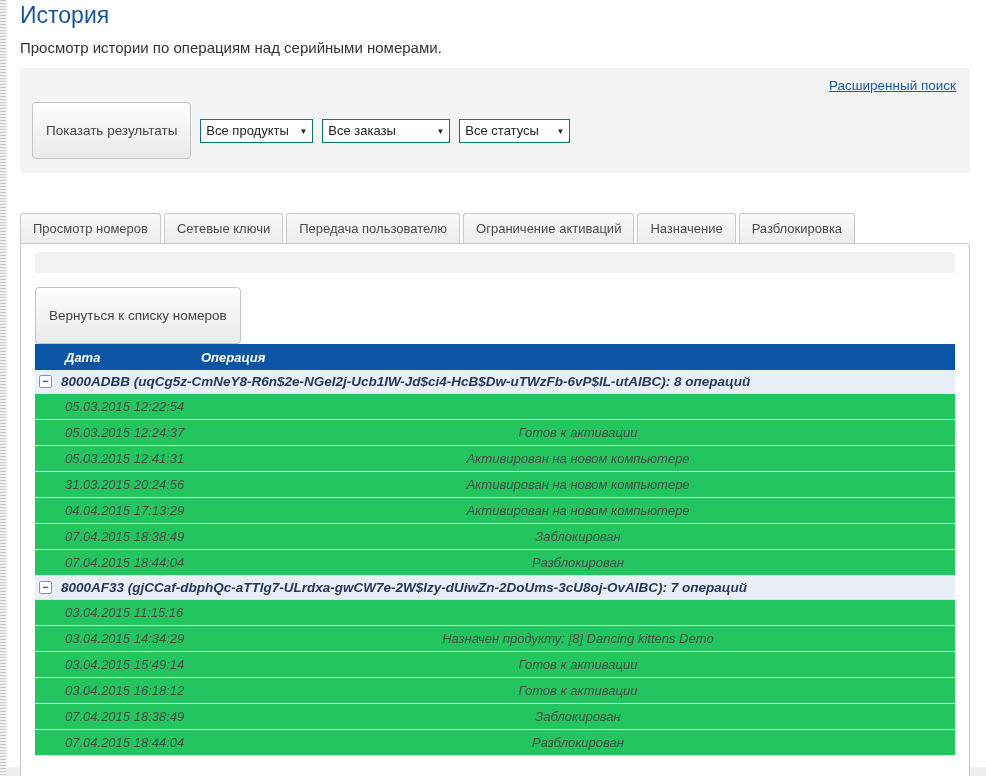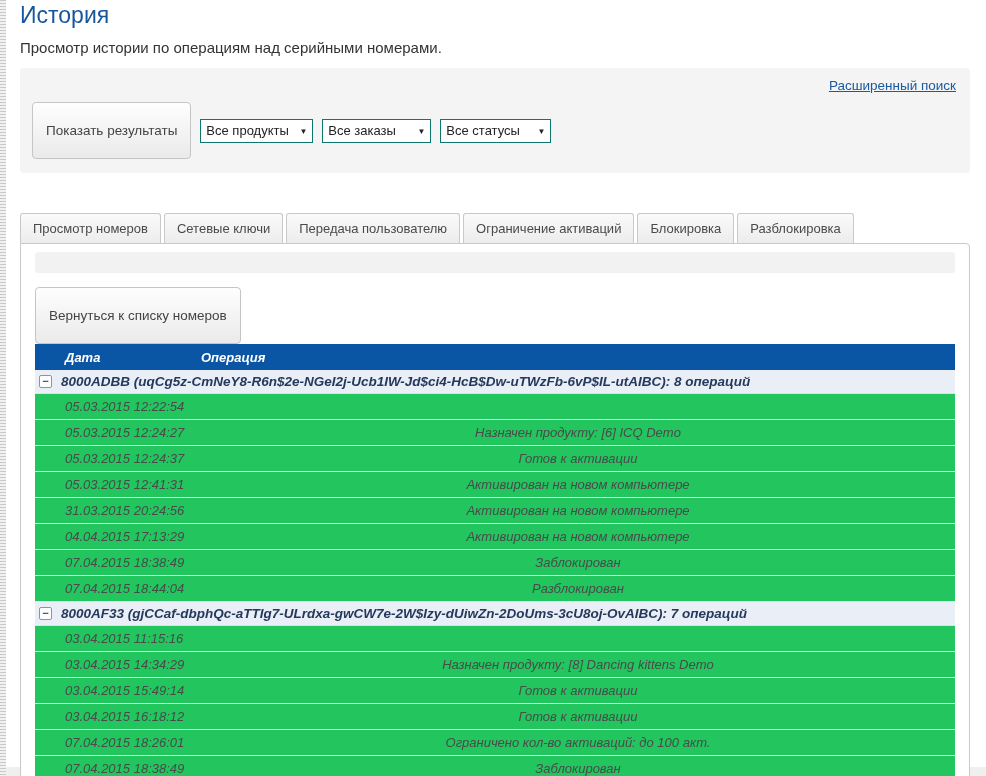--- a/index.html
+++ b/index.html
@@ -107,21 +107,21 @@
     <div class="controls">
       <button class="btn">Показать результаты</button>
 
         <span class="select-wrap" style="width:113px">
           <select>
             <option>Все продукты</option>
           </select>
           <span class="select-arrow">▼</span>
         </span>
 
-        <span class="select-wrap" style="width:109px">
+        <span class="select-wrap" style="width:128px">
           <select>
             <option>Все заказы</option>
           </select>
           <span class="select-arrow">▼</span>
         </span>
 
         <span class="select-wrap" style="width:111px">
           <select>
             <option>Все статусы</option>
           </select>
@@ -135,21 +135,21 @@
 
       <div class="tab">Просмотр номеров</div>
 
 
       <div class="tab">Сетевые ключи</div>
 
       <div class="tab">Передача пользователю</div>
 
       <div class="tab">Ограничение активаций</div>
 
-      <div class="tab">Блокировка</div>
+      <div class="tab">Назначение</div>
 
       <div class="tab">Разблокировка</div>
 
   </div>
 
   <div class="panel">
     <div class="hint-strip"></div>
 
     <div class="back-btn-row">
       <button class="btn">Вернуться к списку номеров</button>
@@ -166,25 +166,20 @@
           <span class="collapse-box">−</span>
           <span class="t-group-title">8000ADBB (uqCg5z-CmNeY8-R6n$2e-NGeI2j-Ucb1IW-Jd$ci4-HcB$Dw-uTWzFb-6vP$IL-utAIBC): 8 операций</span>
         </div>
 
           <div class="t-row">
             <span class="t-cell-icon"></span>
             <span class="t-cell-date">05.03.2015 12:22:54</span>
             <span class="t-cell-op"></span>
           </div>
 
-          <div class="t-row">
-            <span class="t-cell-icon"></span>
-            <span class="t-cell-date">05.03.2015 12:24:27</span>
-            <span class="t-cell-op">Назначен продукту: [6] ICQ Demo</span>
-          </div>
 
           <div class="t-row">
             <span class="t-cell-icon"></span>
             <span class="t-cell-date">05.03.2015 12:24:37</span>
             <span class="t-cell-op">Готов к активации</span>
           </div>
 
           <div class="t-row">
             <span class="t-cell-icon"></span>
             <span class="t-cell-date">05.03.2015 12:41:31</span>
@@ -237,25 +232,20 @@
             <span class="t-cell-date">03.04.2015 15:49:14</span>
             <span class="t-cell-op">Готов к активации</span>
           </div>
 
           <div class="t-row">
             <span class="t-cell-icon"></span>
             <span class="t-cell-date">03.04.2015 16:18:12</span>
             <span class="t-cell-op">Готов к активации</span>
           </div>
 
-          <div class="t-row">
-            <span class="t-cell-icon"></span>
-            <span class="t-cell-date">07.04.2015 18:26:01</span>
-            <span class="t-cell-op">Ограничено кол-во активаций: до 100 акт.</span>
-          </div>
 
           <div class="t-row">
             <span class="t-cell-icon"></span>
             <span class="t-cell-date">07.04.2015 18:38:49</span>
             <span class="t-cell-op">Заблокирован</span>
           </div>
 
           <div class="t-row">
             <span class="t-cell-icon"></span>
             <span class="t-cell-date">07.04.2015 18:44:04</span>

